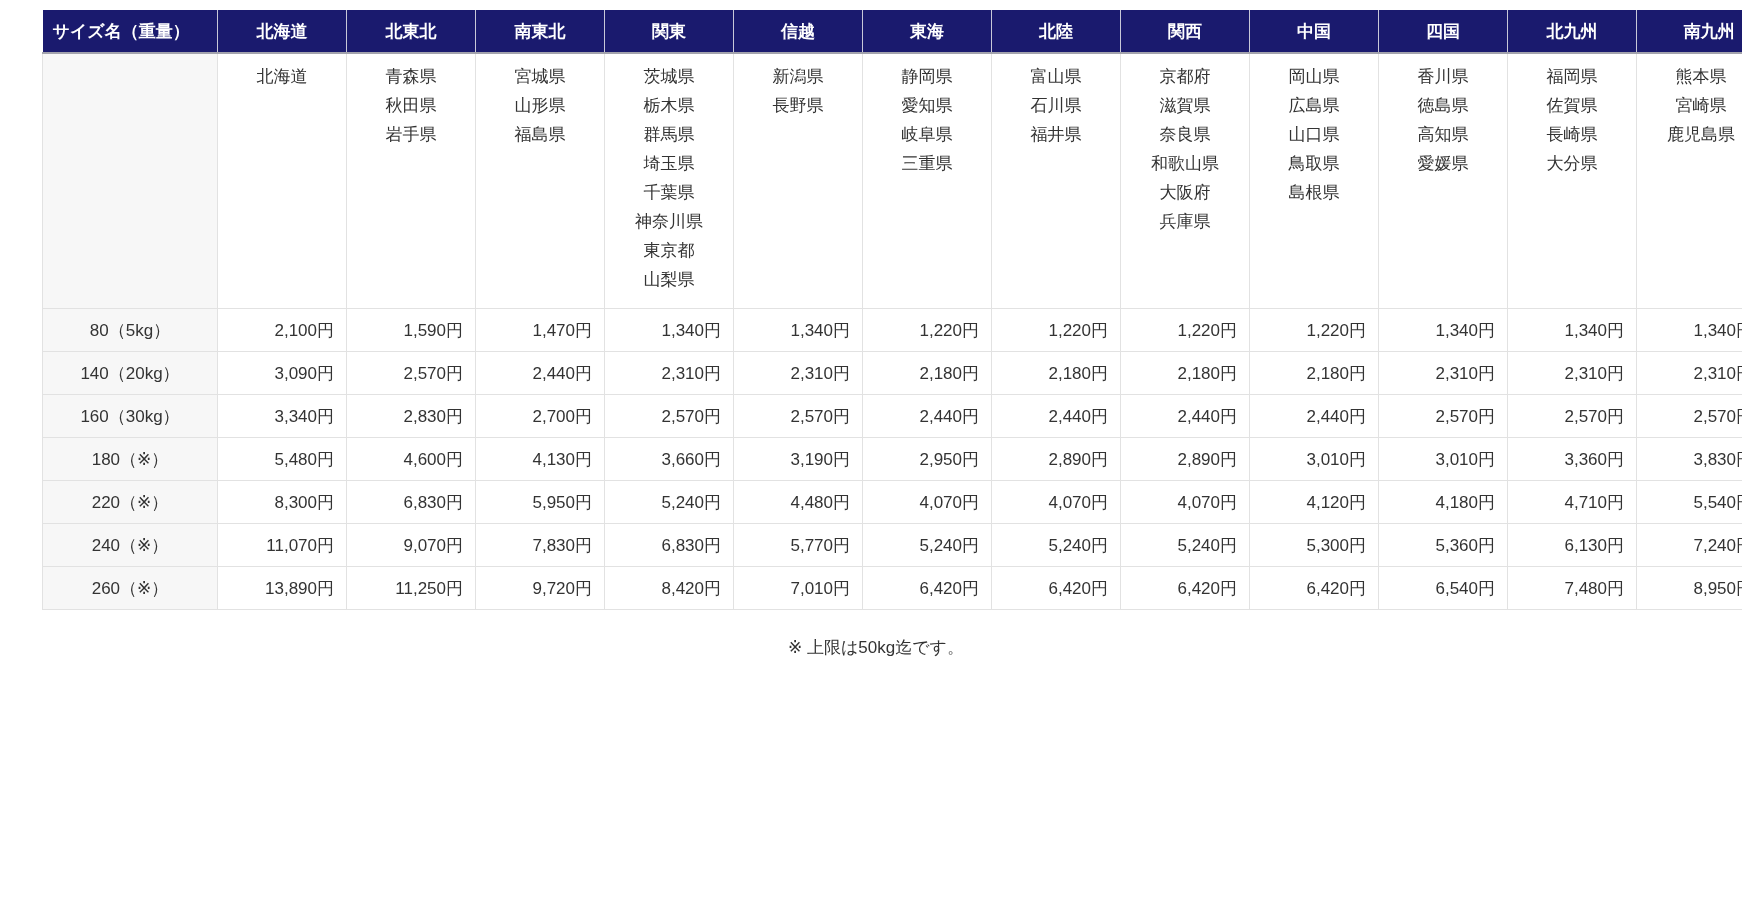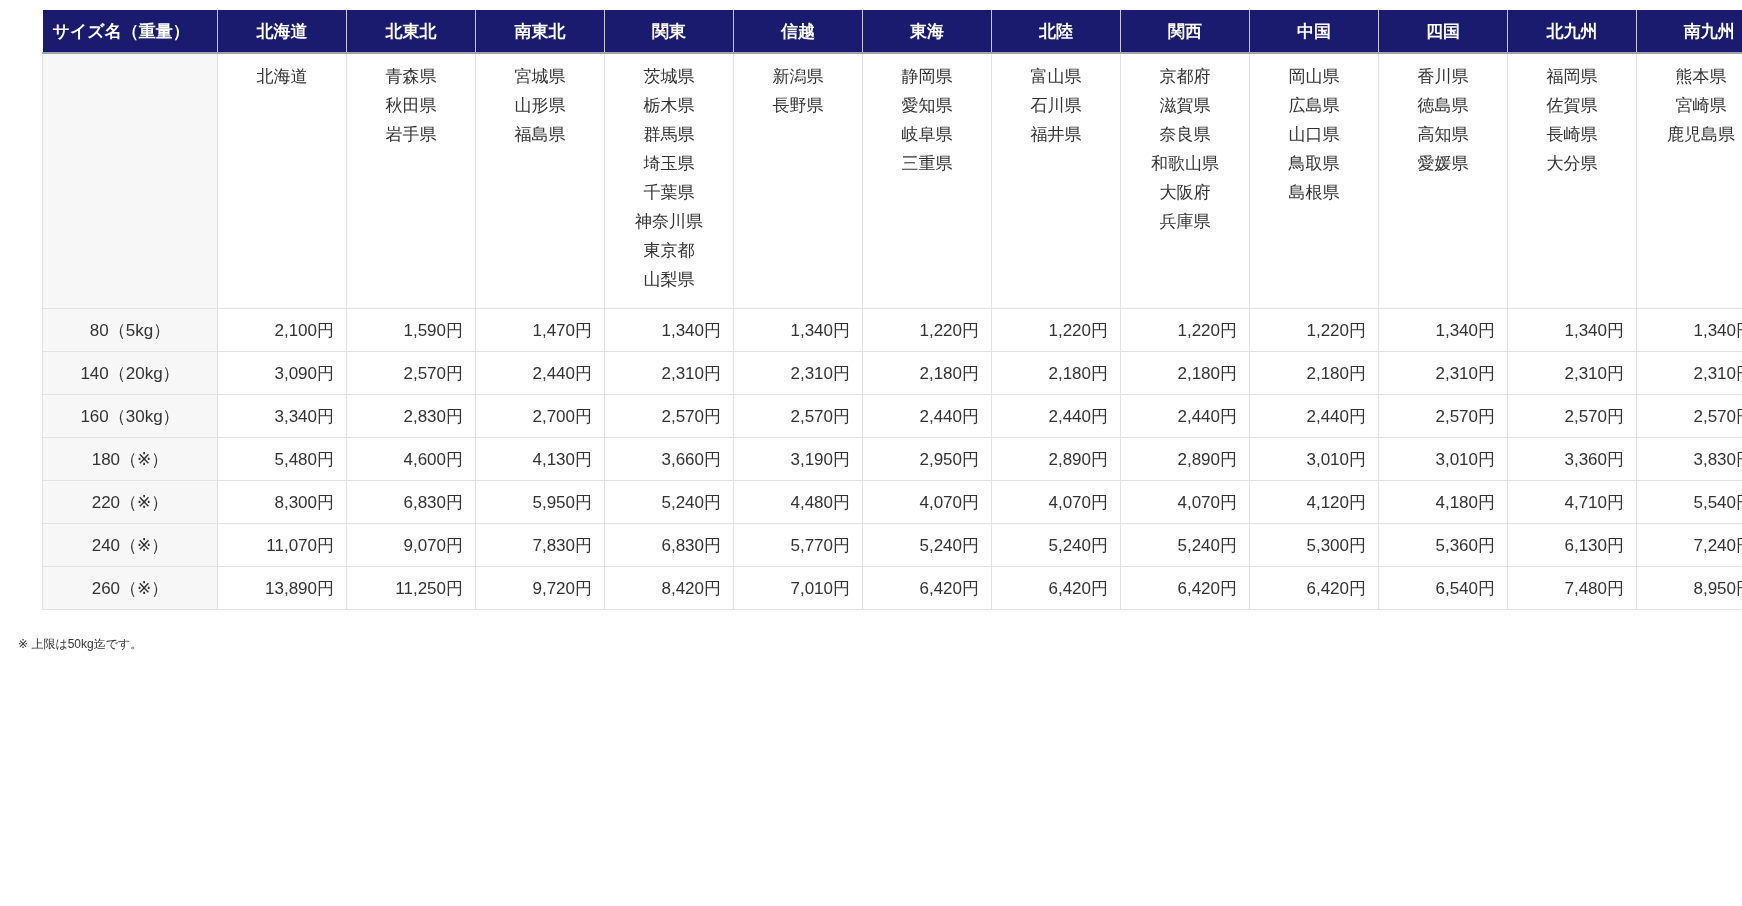--- a/index.html
+++ b/index.html
@@ -64,22 +64,23 @@
   .rate-table tbody tr.price-row td{
     height:40px;
   }
   .rate-table tbody td.price-cell{
     text-align:right;
     padding-right:12px;
     background:#fff;
   }
   .footnote{
     margin:26px 0 0 10px;
-    font-size:12px;
+    font-size:17px;
     color:var(--text);
+    text-align:center;
   }
 </style>
 </head>
 <body>
 
 <div class="page">
   <table class="rate-table">
     <colgroup>
       <col class="size-col" style="width:175px;">
     <col style="width: 129px;">

